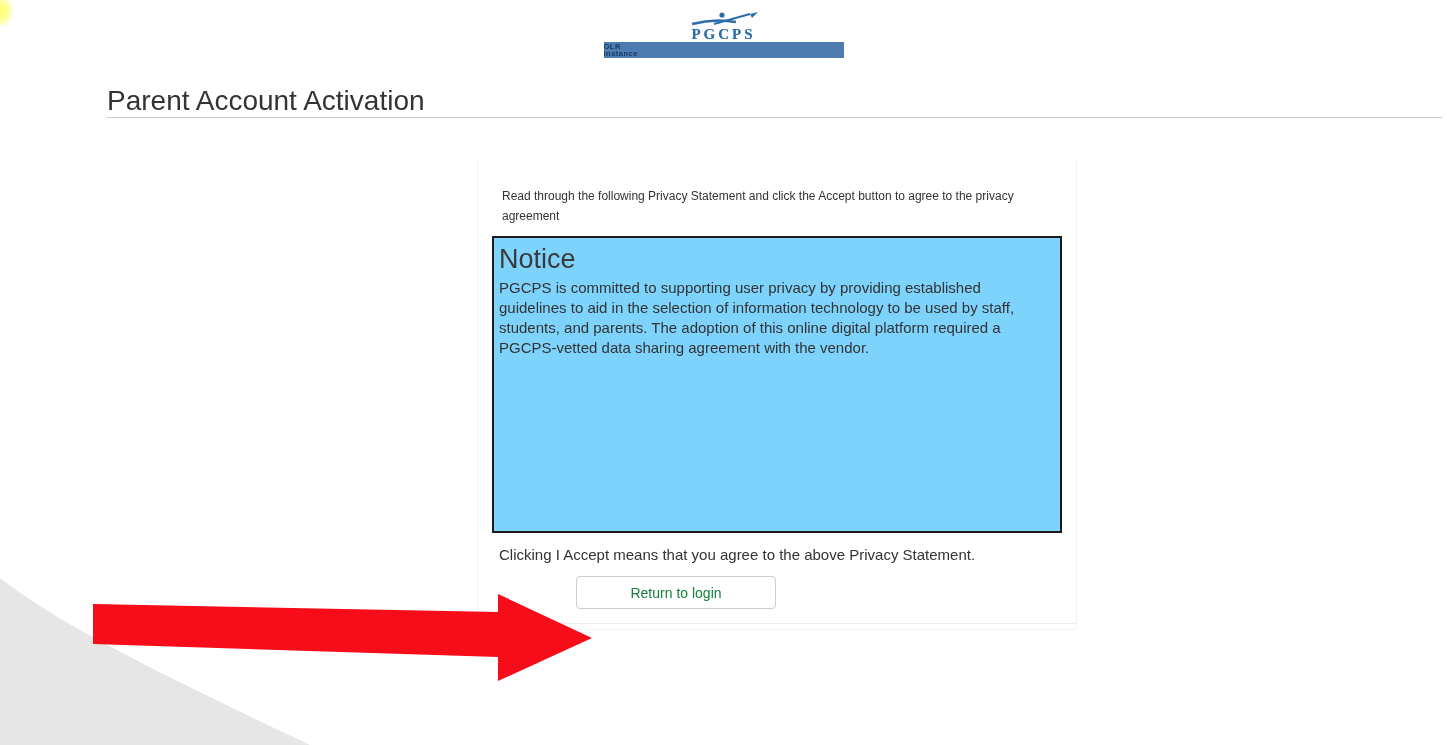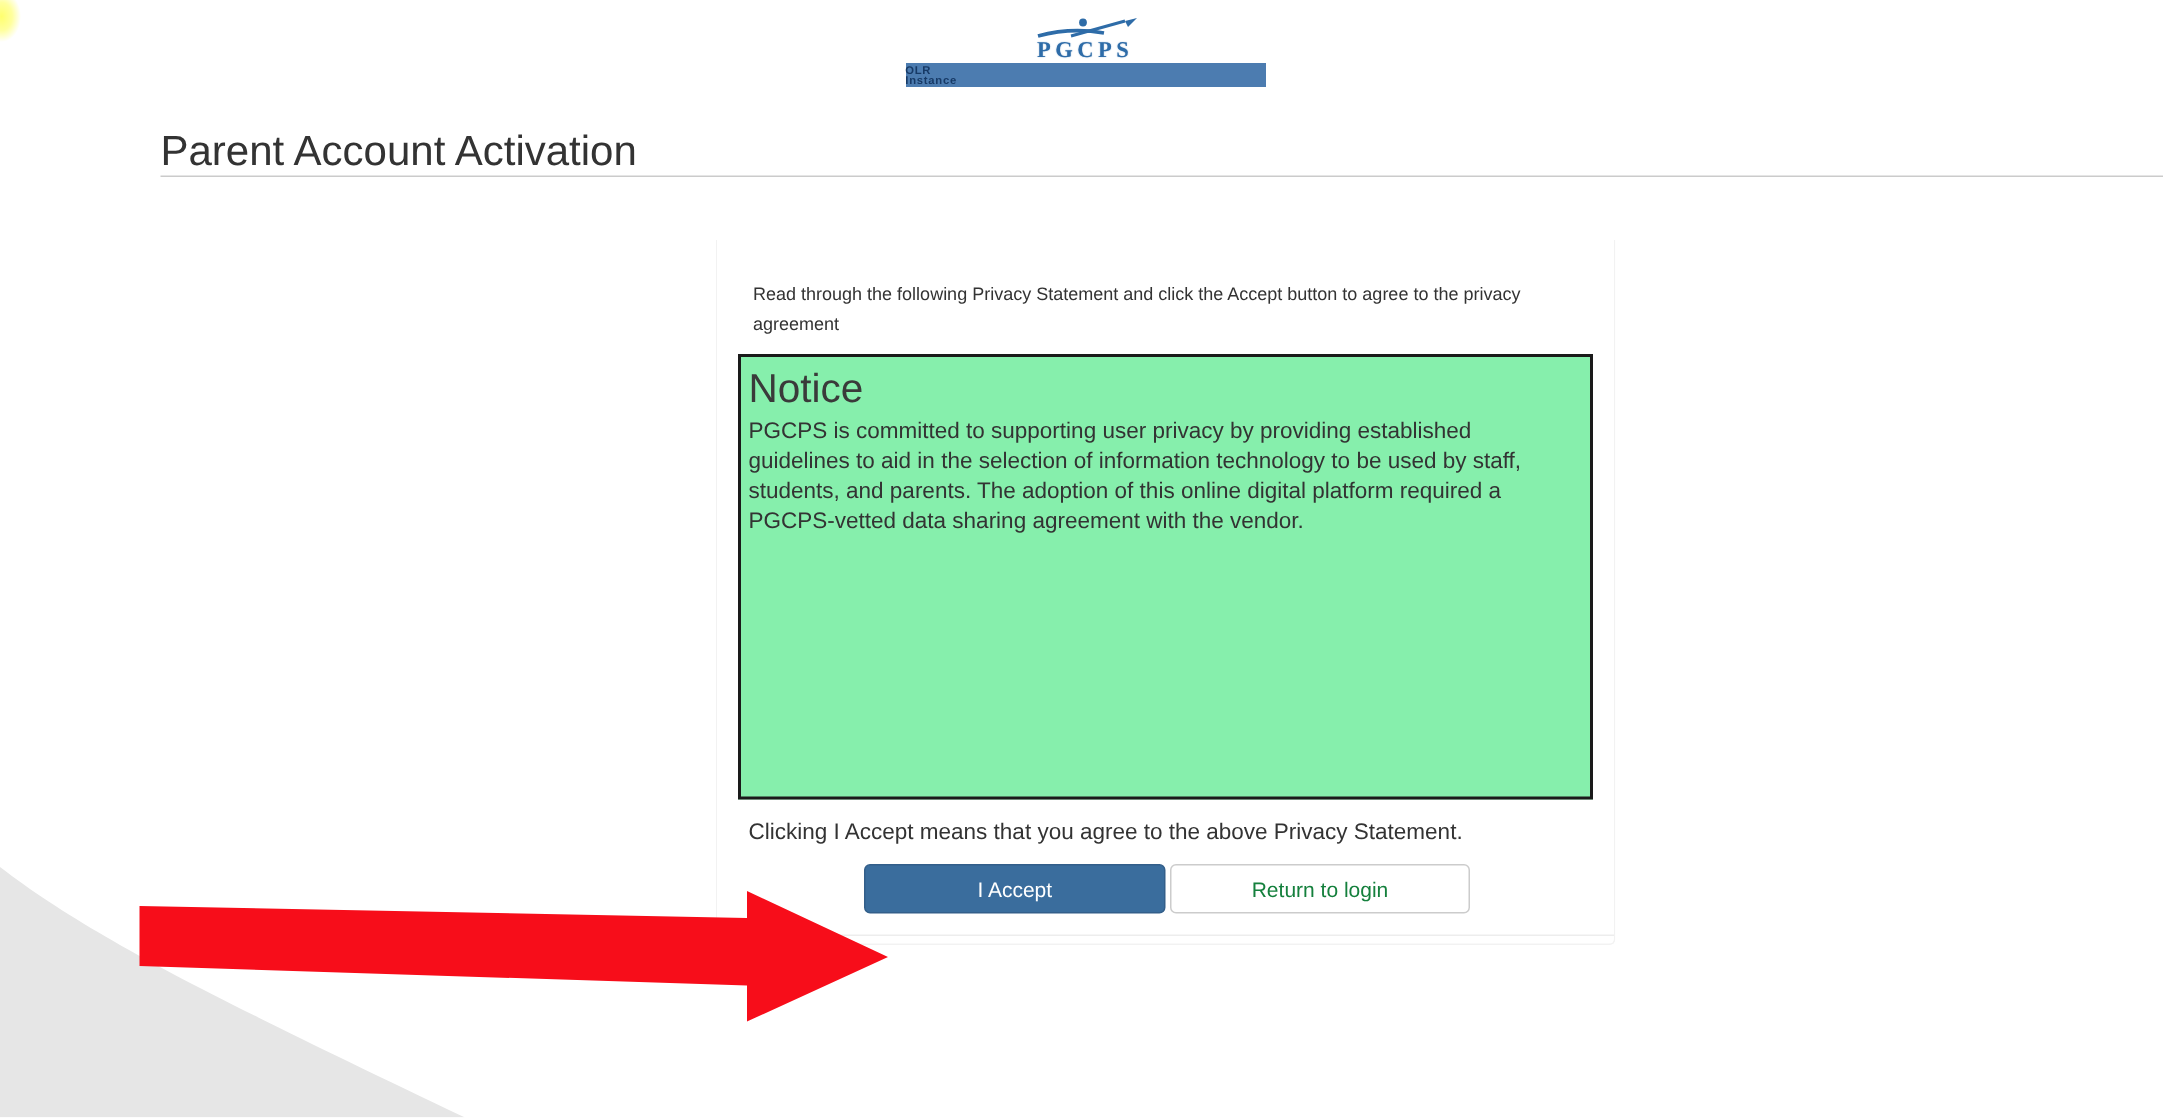--- a/index.html
+++ b/index.html
@@ -34,21 +34,21 @@
   .panel-header { height:38px; line-height:38px; background:#dcdcdc;
                   border-radius:4px 4px 0 0; text-align:center;
                   font-size:15px; font-weight:bold; color:#333; }
   .panel-body { position:relative; height:470px; background:#fff;
                 border:1px solid #f2f2f2; border-top:none; border-radius:0 0 4px 4px; }
 
   .instructions { position:absolute; left:24px; top:26px; width:556px;
                   font-size:12px; line-height:20px; color:#333; }
 
   .notice-box { position:absolute; left:14px; top:76px; width:570px; height:297px;
-                border:2px solid #1a1a1a; background:#86efac; padding:6px 10px 0 5px; }
+                border:2px solid #1a1a1a; background:#7dd3fc; padding:6px 10px 0 5px; }
   .notice-title { font-size:27px; font-weight:400; color:#3a3a3a; line-height:30px; }
   .notice-body { margin-top:4px; font-size:15px; line-height:20px; color:#333; width:552px; }
 
   .accept-note { position:absolute; left:21px; top:386px; width:560px;
                  font-size:15px; color:#333; }
 
   .btn-row { position:absolute; left:98px; top:416px; display:flex; gap:3px; }
   .btn { height:33px; font-size:14px; border-radius:4px; cursor:pointer;
          display:inline-flex; align-items:center; justify-content:center;
          font-family:"Liberation Sans", sans-serif; }
@@ -88,21 +88,20 @@
     <p class="instructions">Read through the following Privacy Statement and click the Accept button to agree to the privacy agreement</p>
 
     <div class="notice-box">
       <div class="notice-title">Notice</div>
       <div class="notice-body">PGCPS is committed to supporting user privacy by providing established guidelines to aid in the selection of information technology to be used by staff, students, and parents. The adoption of this online digital platform required a PGCPS-vetted data sharing agreement with the vendor.</div>
     </div>
 
     <p class="accept-note">Clicking I Accept means that you agree to the above Privacy Statement.</p>
 
     <div class="btn-row">
-      <button class="btn btn-accept">I Accept</button>
       <button class="btn btn-return">Return to login</button>
     </div>
 
     <div class="panel-hr"></div>
   </div>
 </div>
 
 <svg class="overlay" width="1447" height="745" viewBox="0 0 1447 745">
   <path d="M0,578 C60,624 140,664 310,745 L0,745 Z" fill="#e6e6e6"></path>
   <polygon points="93,604 498,612 498,594 592,638 498,681 498,657 93,644" fill="#f70d1a"></polygon>

